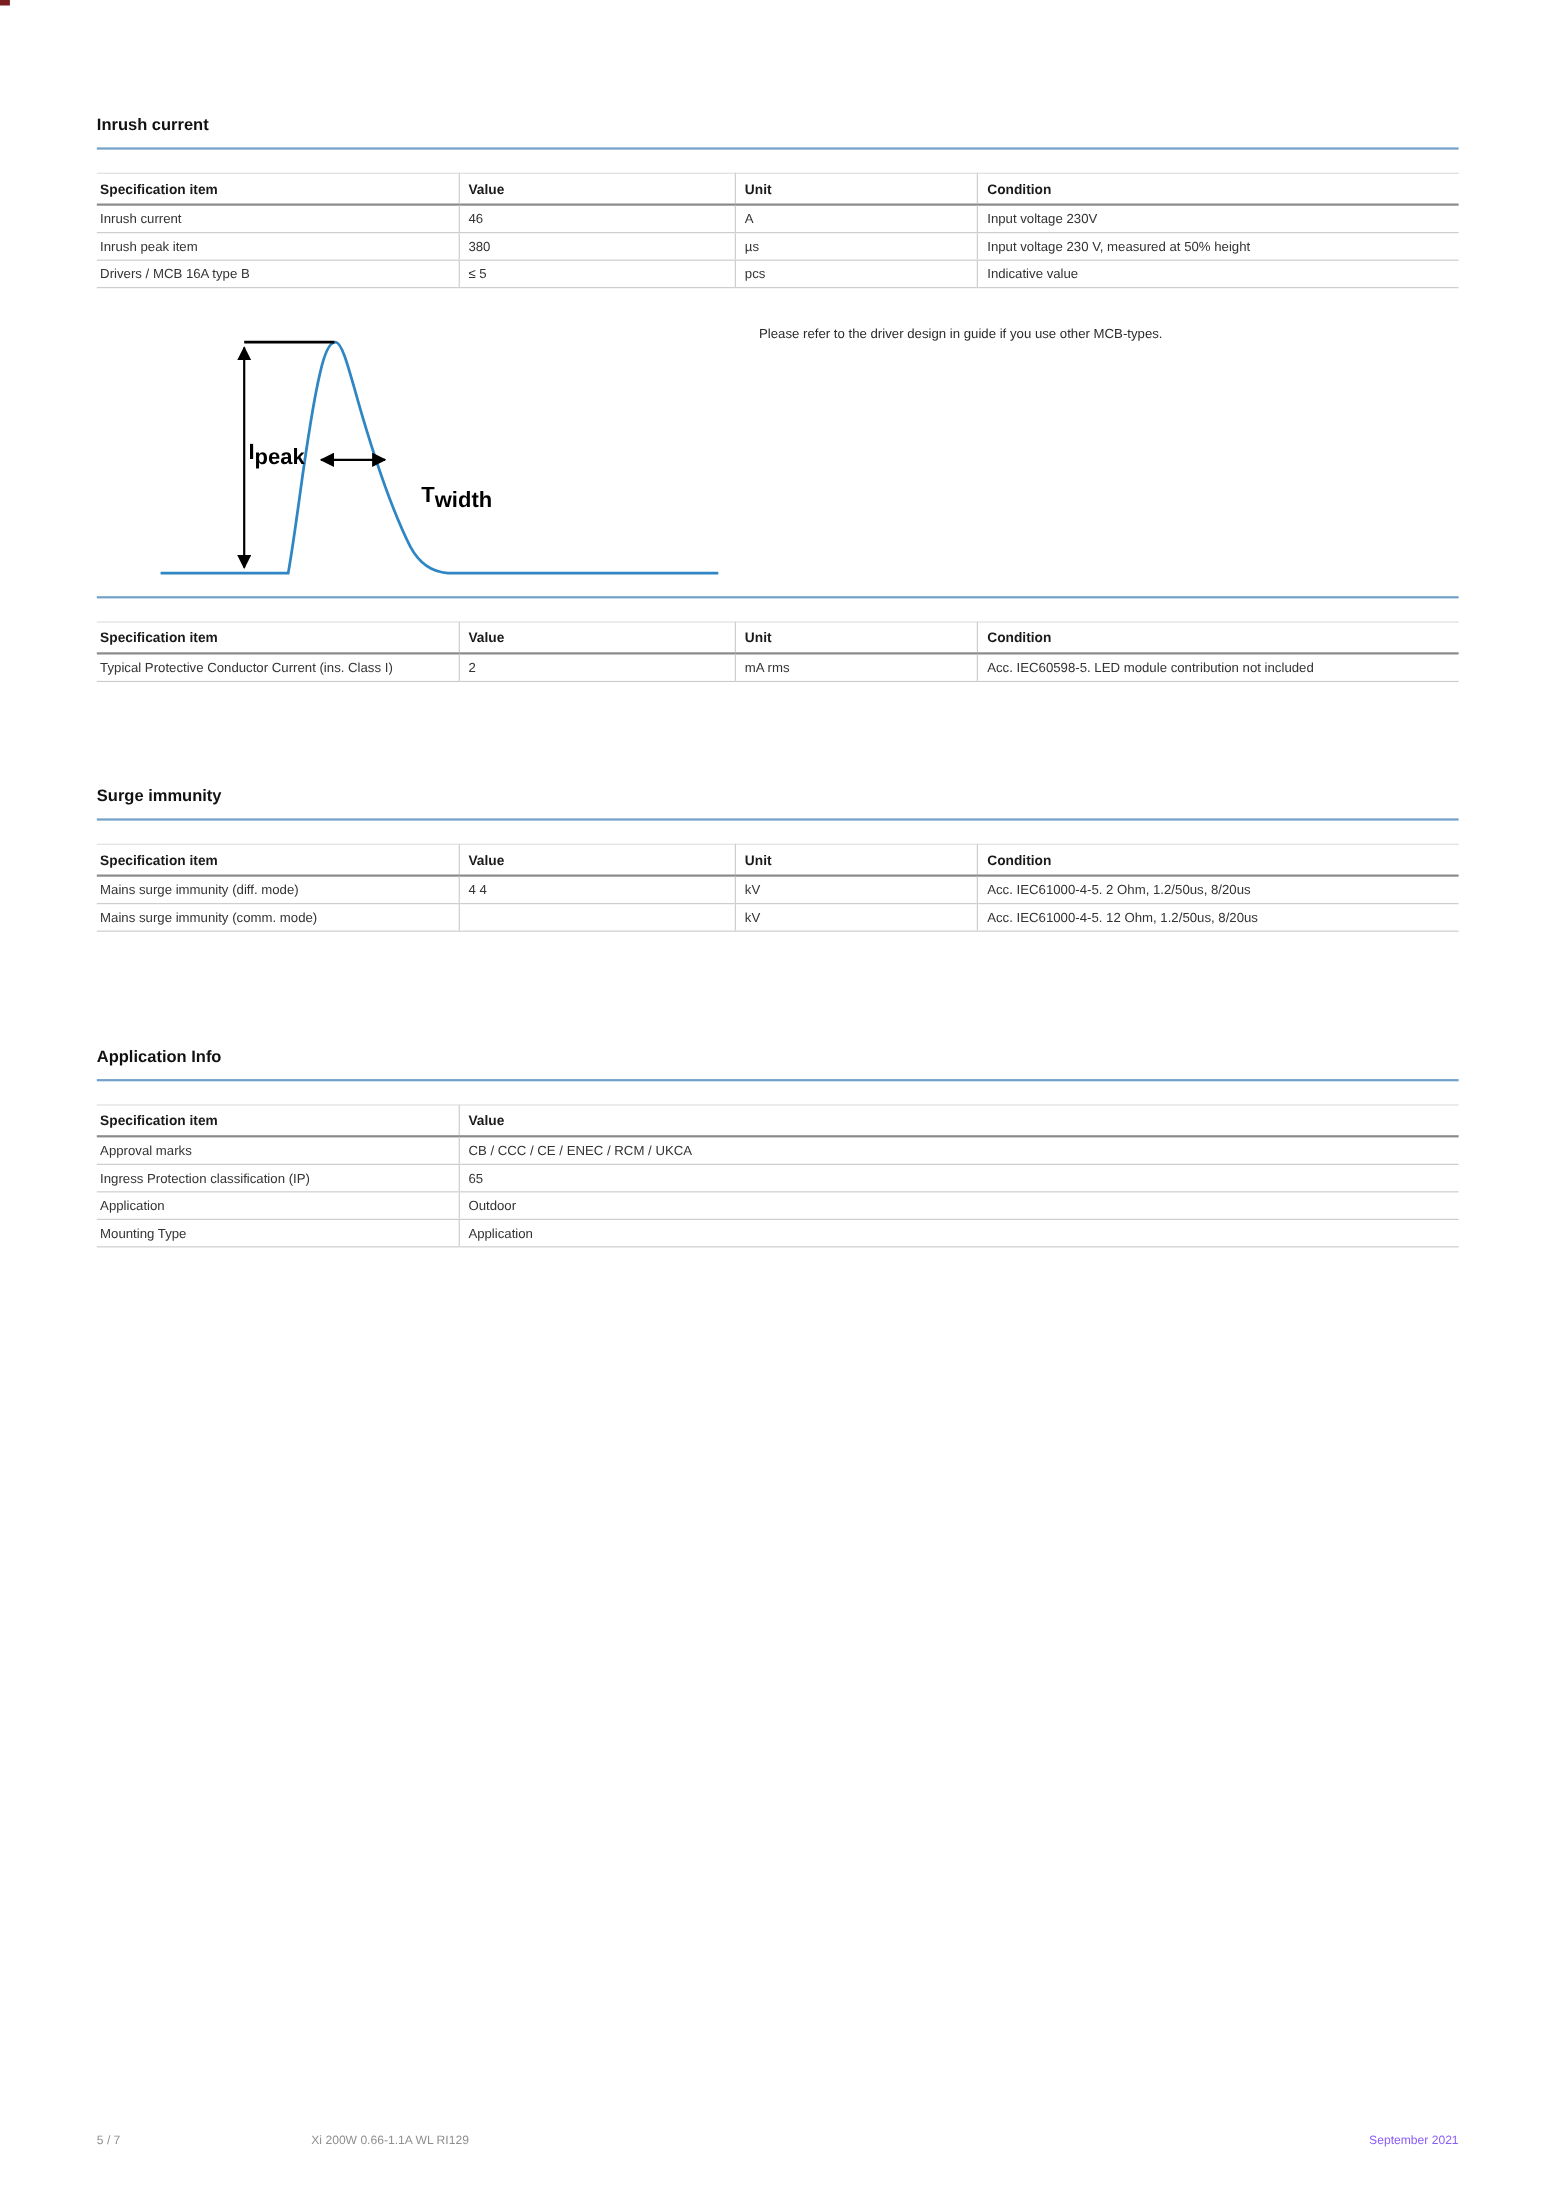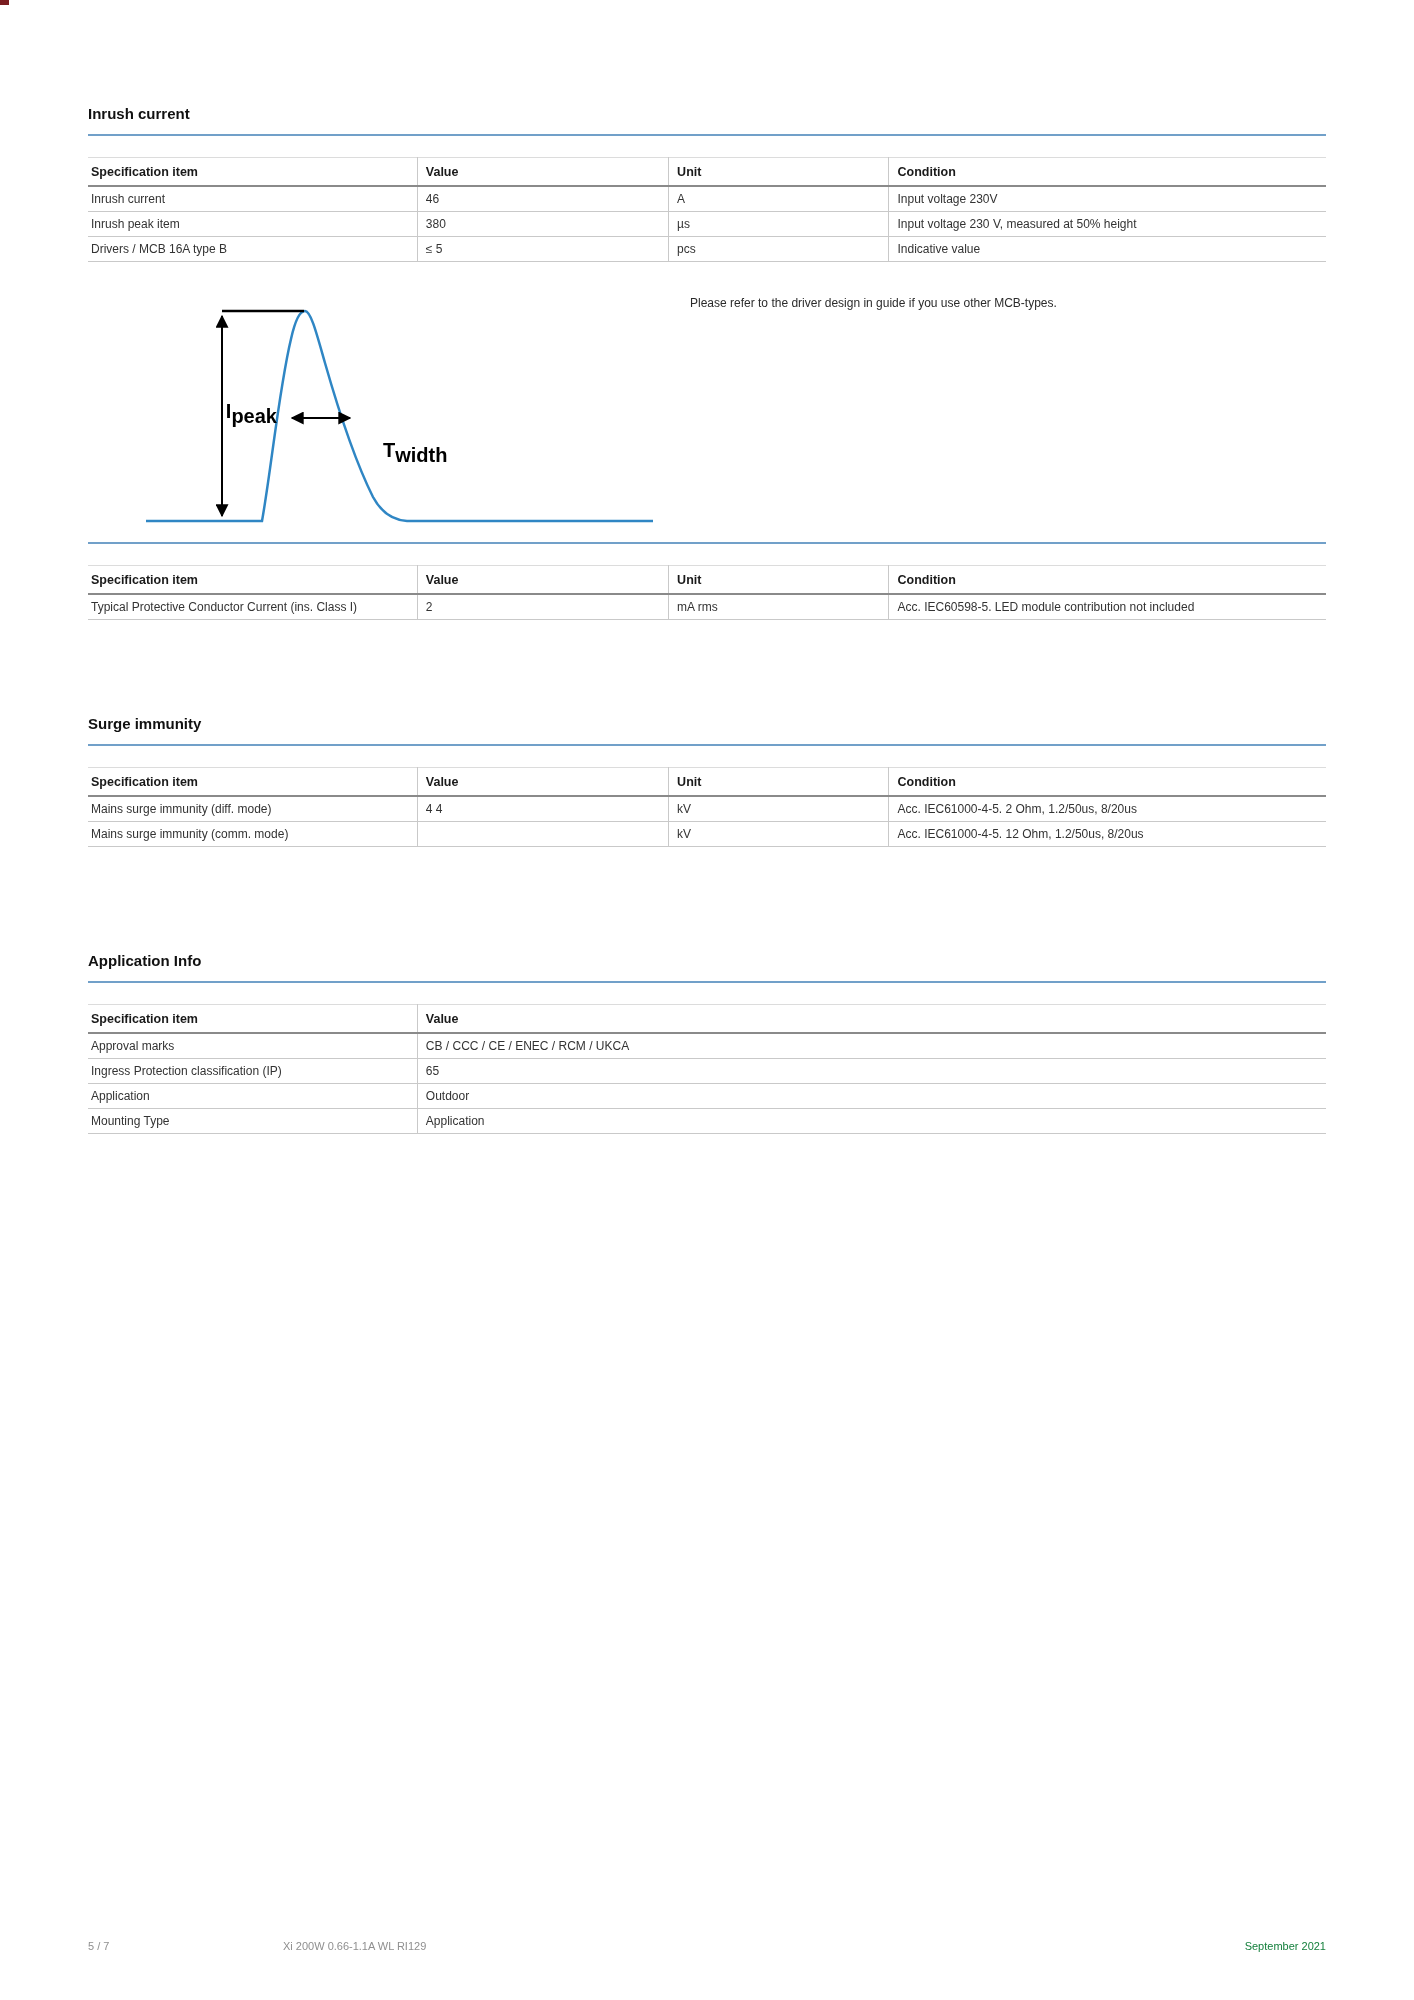--- a/index.html
+++ b/index.html
@@ -105,21 +105,21 @@
   }
   .page-footer {
     position: absolute;
     left: 88px; right: 88px; top: 1940px;
     height: 16px;
     font-size: 11px;
     color: #8f8f8f;
   }
   .page-footer .page-num { position: absolute; left: 0; top: 0; }
   .page-footer .product { position: absolute; left: 195px; top: 0; }
-  .page-footer .date { position: absolute; right: 0; top: 0; color: #15803d; }
+  .page-footer .date { position: absolute; right: 0; top: 0; color: #8b5cf6; }
 
   .wave-stroke { stroke: var(--curve-blue, #2f86c4); stroke-width: 2.5; fill: none; }
   .black-line { stroke: #000; stroke-width: 2; fill: none; }
   .black-line-thick { stroke: #000; stroke-width: 2.5; fill: none; }
 </style>
 </head>
 <body>
 
 <div class="corner-mark"></div>
 

